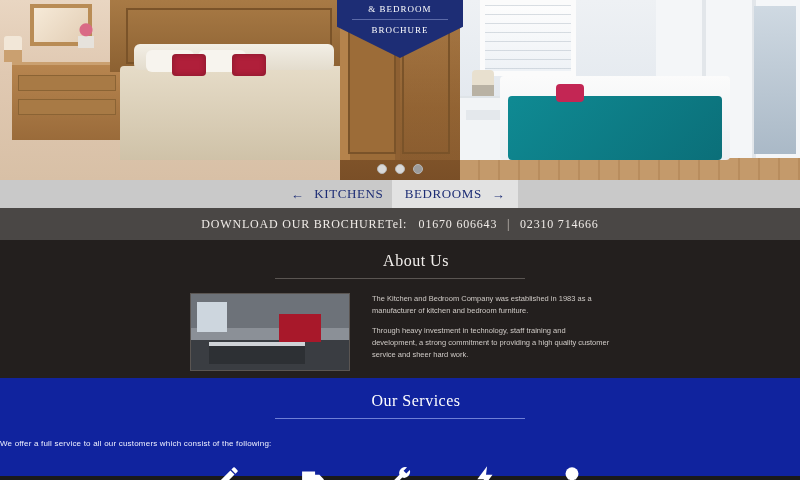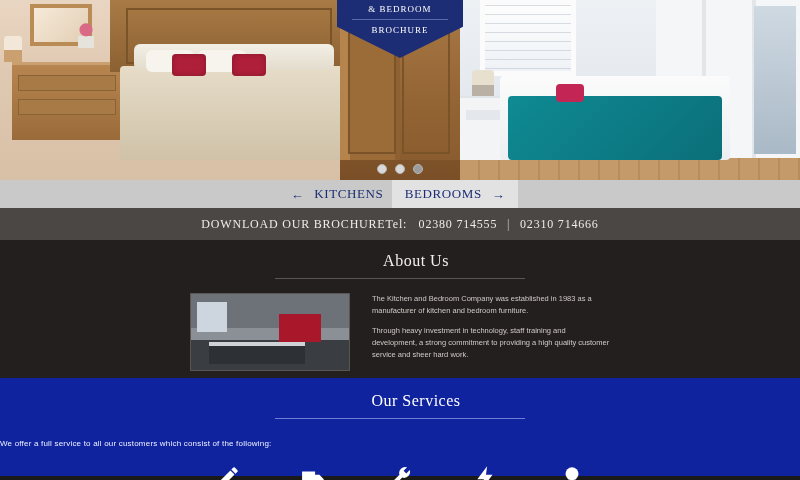--- a/index.html
+++ b/index.html
@@ -263,21 +263,21 @@
     <span class="arrow">→</span>
   </div>
   <div class="nav-spacer"></div>
 </div>
 
 <div class="brochure-bar">
   <span>DOWNLOAD OUR BROCHURE</span>
   <span>
     <span>Tel:</span>
     &nbsp;
-    <span>02380 714555</span>
+    <span>01670 606643</span>
     <span class="phone-sep">|</span>
     <span>02310 714666</span>
   </span>
 </div>
 
 <div class="about">
   <div class="section-title">About Us</div>
   <div class="title-rule"></div>
   <div class="about-body">
     <div class="about-photo">

